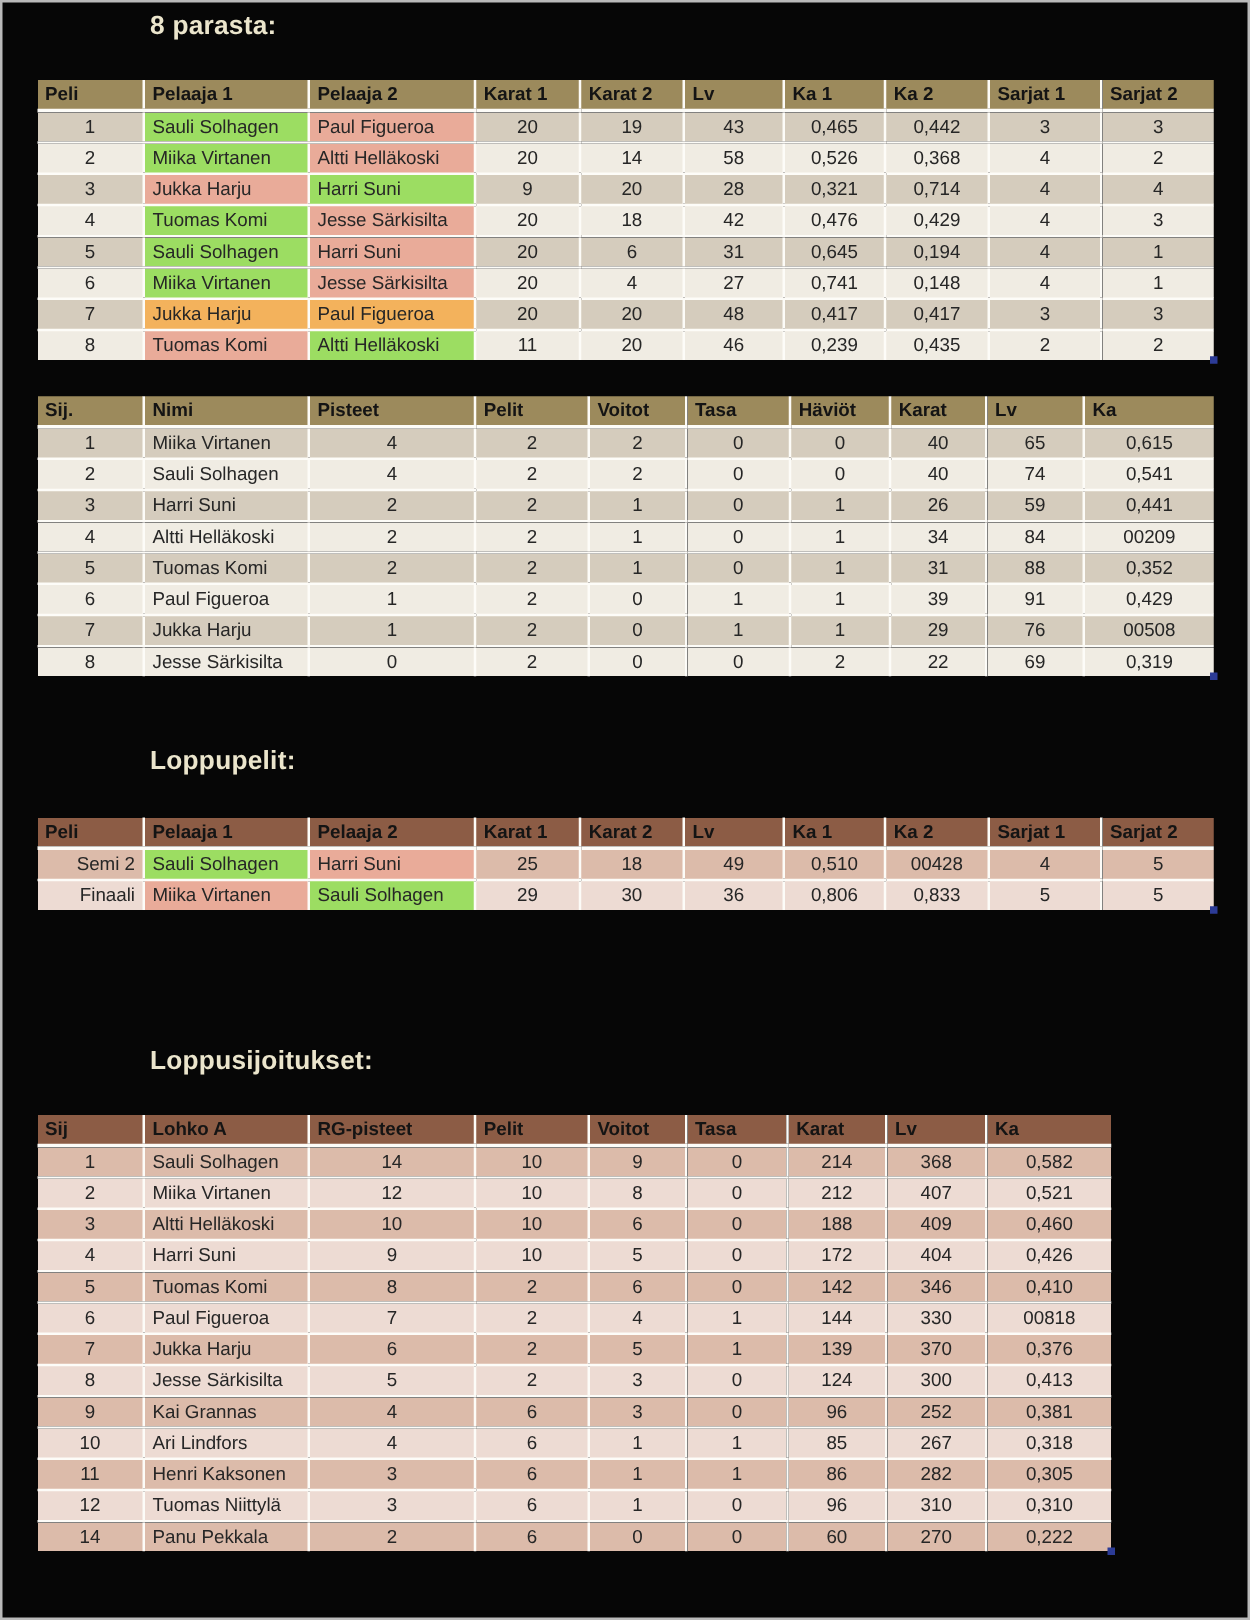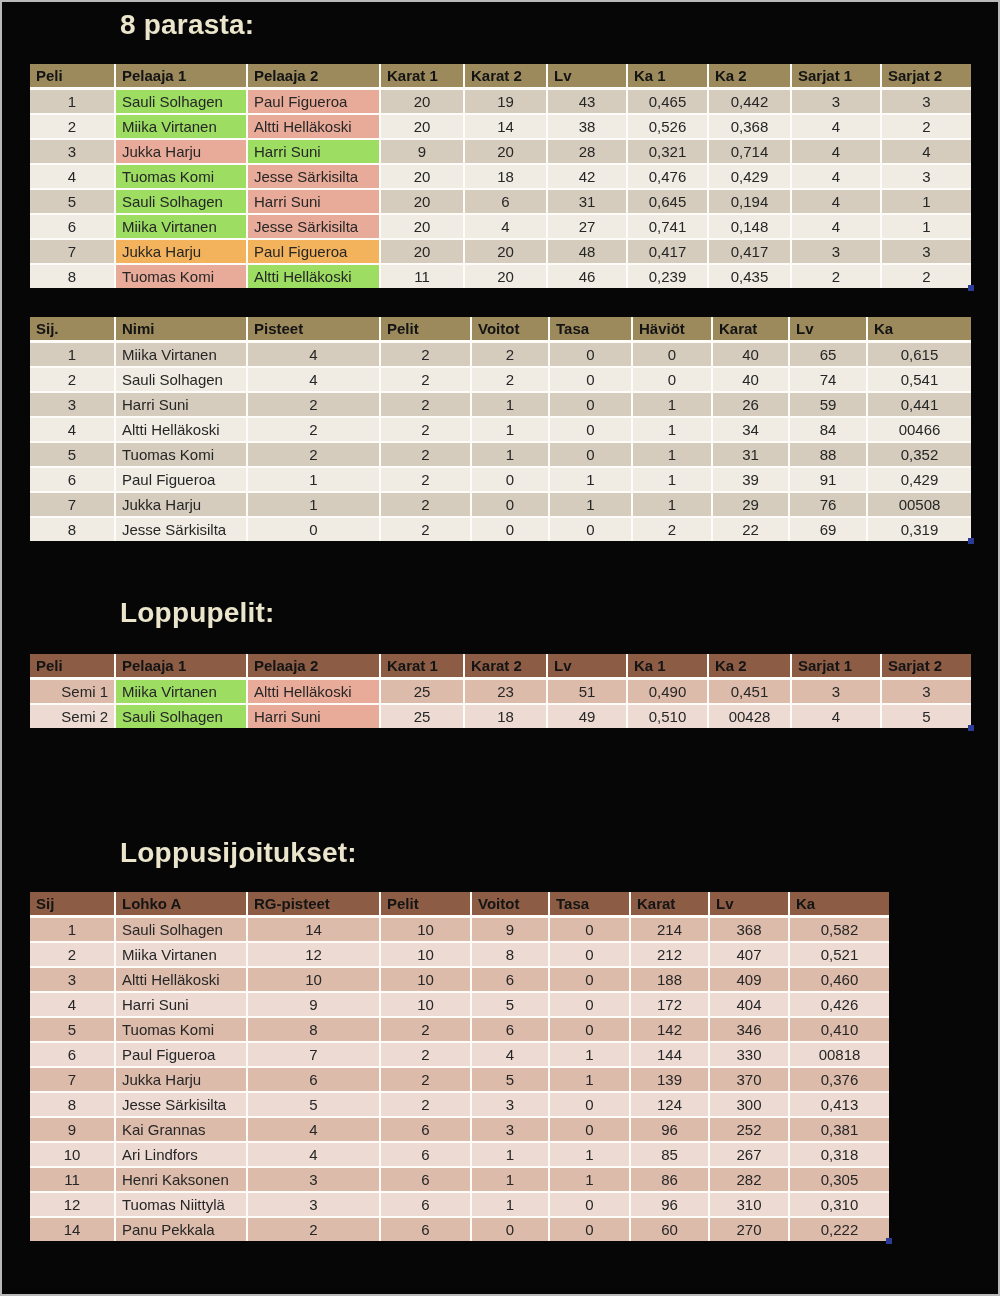--- a/index.html
+++ b/index.html
@@ -9,21 +9,21 @@
     background:#060606;
     border:2px solid #b9b9b9;
     box-sizing:border-box;
     overflow:hidden;
     font-family:"Liberation Sans", sans-serif;
   }
   .slide-title{
     position:absolute;
     margin:0;
     color:#ebe5cc;
-    font-size:28px;
+    font-size:21px;
     font-weight:bold;
     letter-spacing:0.2px;
     text-align:center;
   }
   #title-parasta{left:118px;top:7px;}
   #title-loppupelit{left:118px;top:595px;}
   #title-loppusijoitukset{left:118px;top:835px;}
 
   .tbl-wrap{position:absolute;}
   #t1{left:28px;top:62px;}
@@ -125,21 +125,21 @@
             <td class="al-center">0,442</td>
             <td class="al-center">3</td>
             <td class="al-center">3</td>
           </tr>
           <tr>
             <td class="al-center">2</td>
             <td class="al-left bg-green">Miika Virtanen</td>
             <td class="al-left bg-salmon">Altti Helläkoski</td>
             <td class="al-center">20</td>
             <td class="al-center">14</td>
-            <td class="al-center">38</td>
+            <td class="al-center">58</td>
             <td class="al-center">0,526</td>
             <td class="al-center">0,368</td>
             <td class="al-center">4</td>
             <td class="al-center">2</td>
           </tr>
           <tr>
             <td class="al-center">3</td>
             <td class="al-left bg-salmon">Jukka Harju</td>
             <td class="al-left bg-green">Harri Suni</td>
             <td class="al-center">9</td>
@@ -283,21 +283,21 @@
           <tr>
             <td class="al-center">4</td>
             <td class="al-left">Altti Helläkoski</td>
             <td class="al-center">2</td>
             <td class="al-center">2</td>
             <td class="al-center">1</td>
             <td class="al-center">0</td>
             <td class="al-center">1</td>
             <td class="al-center">34</td>
             <td class="al-center">84</td>
-            <td class="al-center">00466</td>
+            <td class="al-center">00209</td>
           </tr>
           <tr>
             <td class="al-center">5</td>
             <td class="al-left">Tuomas Komi</td>
             <td class="al-center">2</td>
             <td class="al-center">2</td>
             <td class="al-center">1</td>
             <td class="al-center">0</td>
             <td class="al-center">1</td>
             <td class="al-center">31</td>
@@ -370,41 +370,41 @@
             <th>Karat 2</th>
             <th>Lv</th>
             <th>Ka 1</th>
             <th>Ka 2</th>
             <th>Sarjat 1</th>
             <th>Sarjat 2</th>
           </tr>
         </thead>
         <tbody>
           <tr>
-            <td class="al-right">Semi 1</td>
-            <td class="al-left bg-green">Miika Virtanen</td>
-            <td class="al-left bg-salmon">Altti Helläkoski</td>
-            <td class="al-center">25</td>
-            <td class="al-center">23</td>
-            <td class="al-center">51</td>
-            <td class="al-center">0,490</td>
-            <td class="al-center">0,451</td>
-            <td class="al-center">3</td>
-            <td class="al-center">3</td>
-          </tr>
-          <tr>
             <td class="al-right">Semi 2</td>
             <td class="al-left bg-green">Sauli Solhagen</td>
             <td class="al-left bg-salmon">Harri Suni</td>
             <td class="al-center">25</td>
             <td class="al-center">18</td>
             <td class="al-center">49</td>
             <td class="al-center">0,510</td>
             <td class="al-center">00428</td>
             <td class="al-center">4</td>
+            <td class="al-center">5</td>
+          </tr>
+          <tr>
+            <td class="al-right">Finaali</td>
+            <td class="al-left bg-salmon">Miika Virtanen</td>
+            <td class="al-left bg-green">Sauli Solhagen</td>
+            <td class="al-center">29</td>
+            <td class="al-center">30</td>
+            <td class="al-center">36</td>
+            <td class="al-center">0,806</td>
+            <td class="al-center">0,833</td>
+            <td class="al-center">5</td>
             <td class="al-center">5</td>
           </tr>
         </tbody>
       </table>
     <span class="resize-handle"></span>
   </div>
 
   <h2 class="slide-title" id="title-loppusijoitukset">Loppusijoitukset:</h2>
 
   <div class="tbl-wrap" id="t4">

